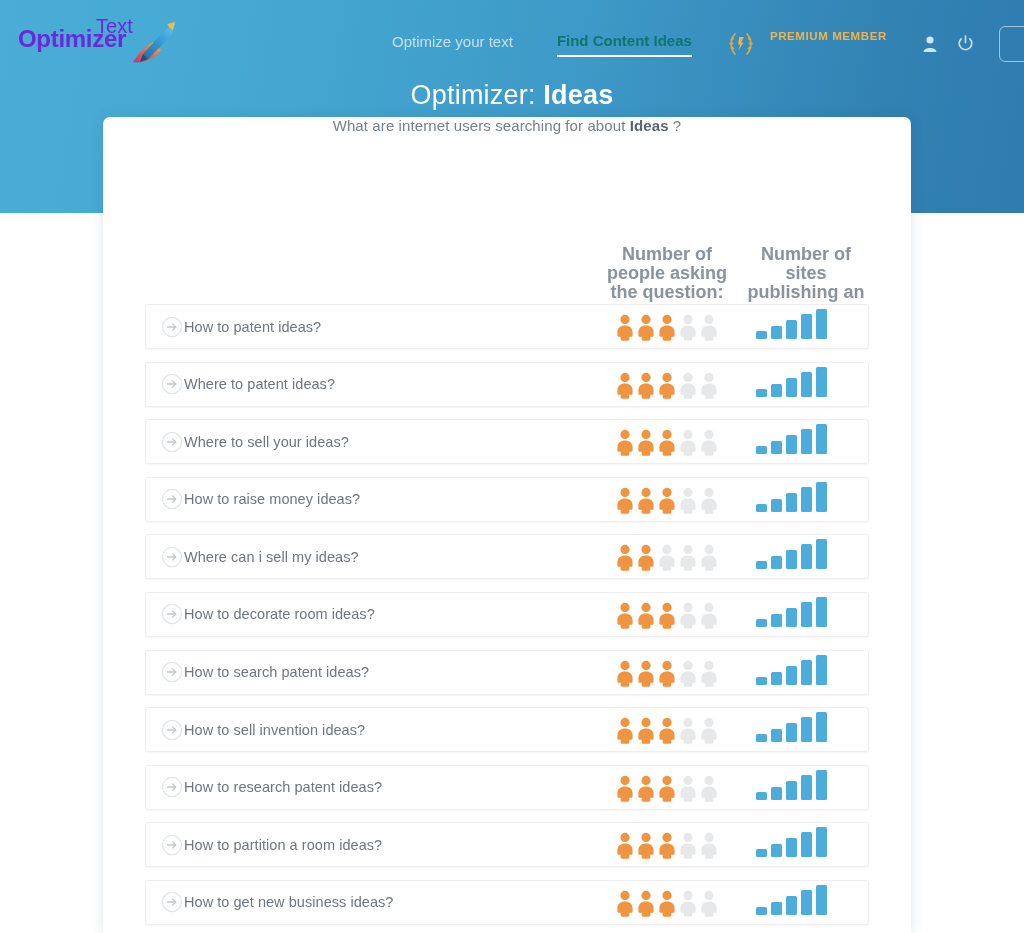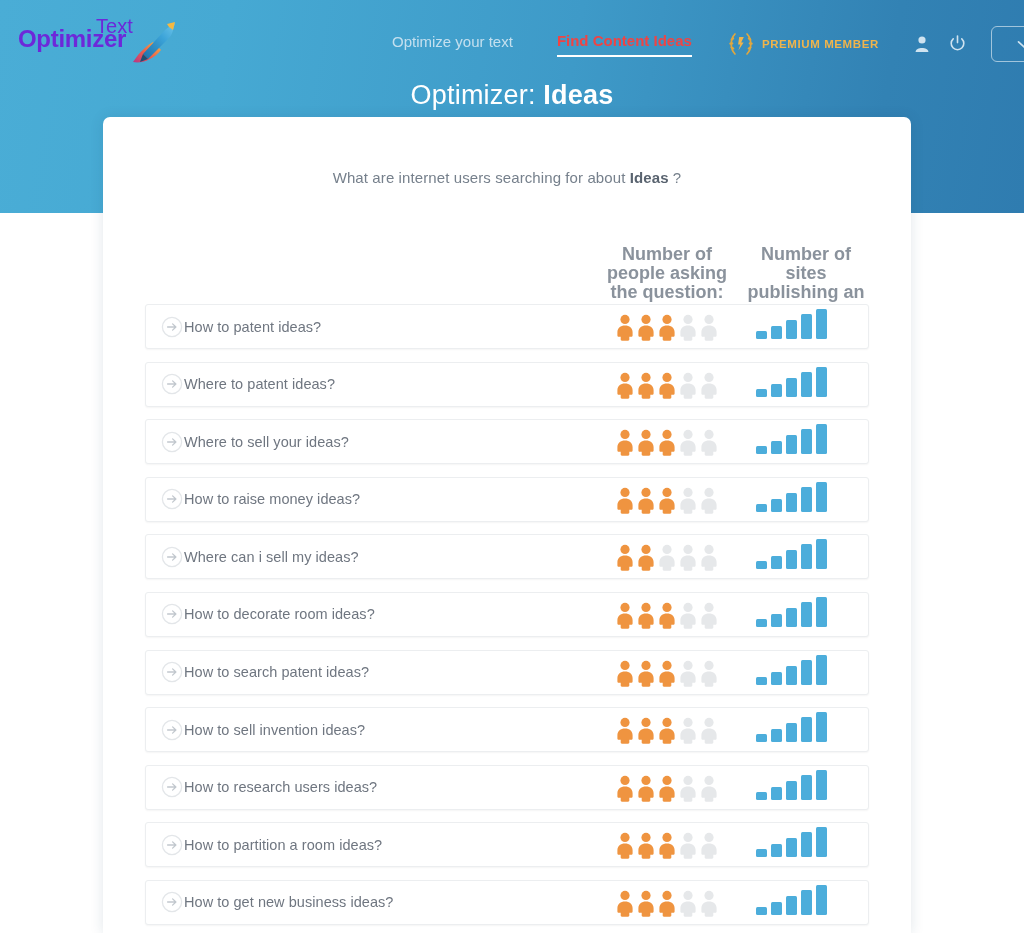--- a/index.html
+++ b/index.html
@@ -68,31 +68,30 @@
   .nav-link {
     font-size: 15px;
     color: #d8ecf6;
     text-decoration: none;
     padding: 0 0 6px 0;
     white-space: nowrap;
     cursor: pointer;
   }
   .nav-link.muted { color: #cfe5f2; opacity: .92; }
   .nav-link.active {
-    color: #ef4444;
+    color: #0f766e;
     font-weight: 600;
     border-bottom: 2px solid #ffffff;
   }
   .nav-gap-1 { width: 44px; }
   .nav-gap-2 { width: 36px; }
 
   .premium {
     display: flex;
-    align-items: center;
-    gap: 8px;
+    gap: 16px;
     cursor: pointer;
   }
   .premium-label {
     font-size: 11.5px;
     font-weight: 700;
     letter-spacing: .6px;
     color: #f0b44b;
     white-space: nowrap;
   }
   .laurel { width: 26px; height: 28px; display: block; }
@@ -139,21 +138,20 @@
     height: 816px;
     background: #ffffff;
     border-radius: 7px 7px 0 0;
     box-shadow: 0 1px 14px rgba(20,60,90,.13);
   }
 
   .card-question {
     text-align: center;
     font-size: 15px;
     color: #76808c;
-    padding-top: 52px;
     letter-spacing: .1px;
   }
   .card-question b { color: #59636f; font-weight: 700; }
 
   
   .col-headers {
     position: absolute;
     top: 128px;
     left: 0;
     width: 808px;
@@ -605,21 +603,21 @@
           <div class="bar" style="height: 19px; background: rgb(76, 173, 219);"></div>
           <div class="bar" style="height: 25px; background: rgb(76, 173, 219);"></div>
           <div class="bar" style="height: 30px; background: rgb(76, 173, 219);"></div>
         </div>
       </div>
       <div class="row">
         <svg class="row-arrow" viewBox="0 0 22 22">
           <circle cx="11" cy="11" r="9.6" fill="none" stroke="#e3e6e9" stroke-width="1.3"></circle>
           <path d="M6.6 11 h8.2 M11.6 7.9 L14.9 11 L11.6 14.1" fill="none" stroke="#c2c8ce" stroke-width="1.3" stroke-linecap="round" stroke-linejoin="round"></path>
         </svg>
-        <div class="row-label">How to research users ideas?</div>
+        <div class="row-label">How to research patent ideas?</div>
         <div class="people-cell">
           <svg class="person" viewBox="0 0 18 27">
             <circle cx="9" cy="5.4" r="4.6" fill="#ef9440"></circle>
             <path d="M9 11.4 C13.4 11.4 16.6 13.8 16.6 18.2 L16.6 21.4 C16.6 22.2 16 22.7 15.2 22.7 L13.3 22.7 L13.3 25.6 C13.3 26.3 12.8 26.8 12.1 26.8 L5.9 26.8 C5.2 26.8 4.7 26.3 4.7 25.6 L4.7 22.7 L2.8 22.7 C2 22.7 1.4 22.2 1.4 21.4 L1.4 18.2 C1.4 13.8 4.6 11.4 9 11.4 Z" fill="#ef9440"></path>
           </svg>
           <svg class="person" viewBox="0 0 18 27">
             <circle cx="9" cy="5.4" r="4.6" fill="#ef9440"></circle>
             <path d="M9 11.4 C13.4 11.4 16.6 13.8 16.6 18.2 L16.6 21.4 C16.6 22.2 16 22.7 15.2 22.7 L13.3 22.7 L13.3 25.6 C13.3 26.3 12.8 26.8 12.1 26.8 L5.9 26.8 C5.2 26.8 4.7 26.3 4.7 25.6 L4.7 22.7 L2.8 22.7 C2 22.7 1.4 22.2 1.4 21.4 L1.4 18.2 C1.4 13.8 4.6 11.4 9 11.4 Z" fill="#ef9440"></path>
           </svg>
           <svg class="person" viewBox="0 0 18 27">

